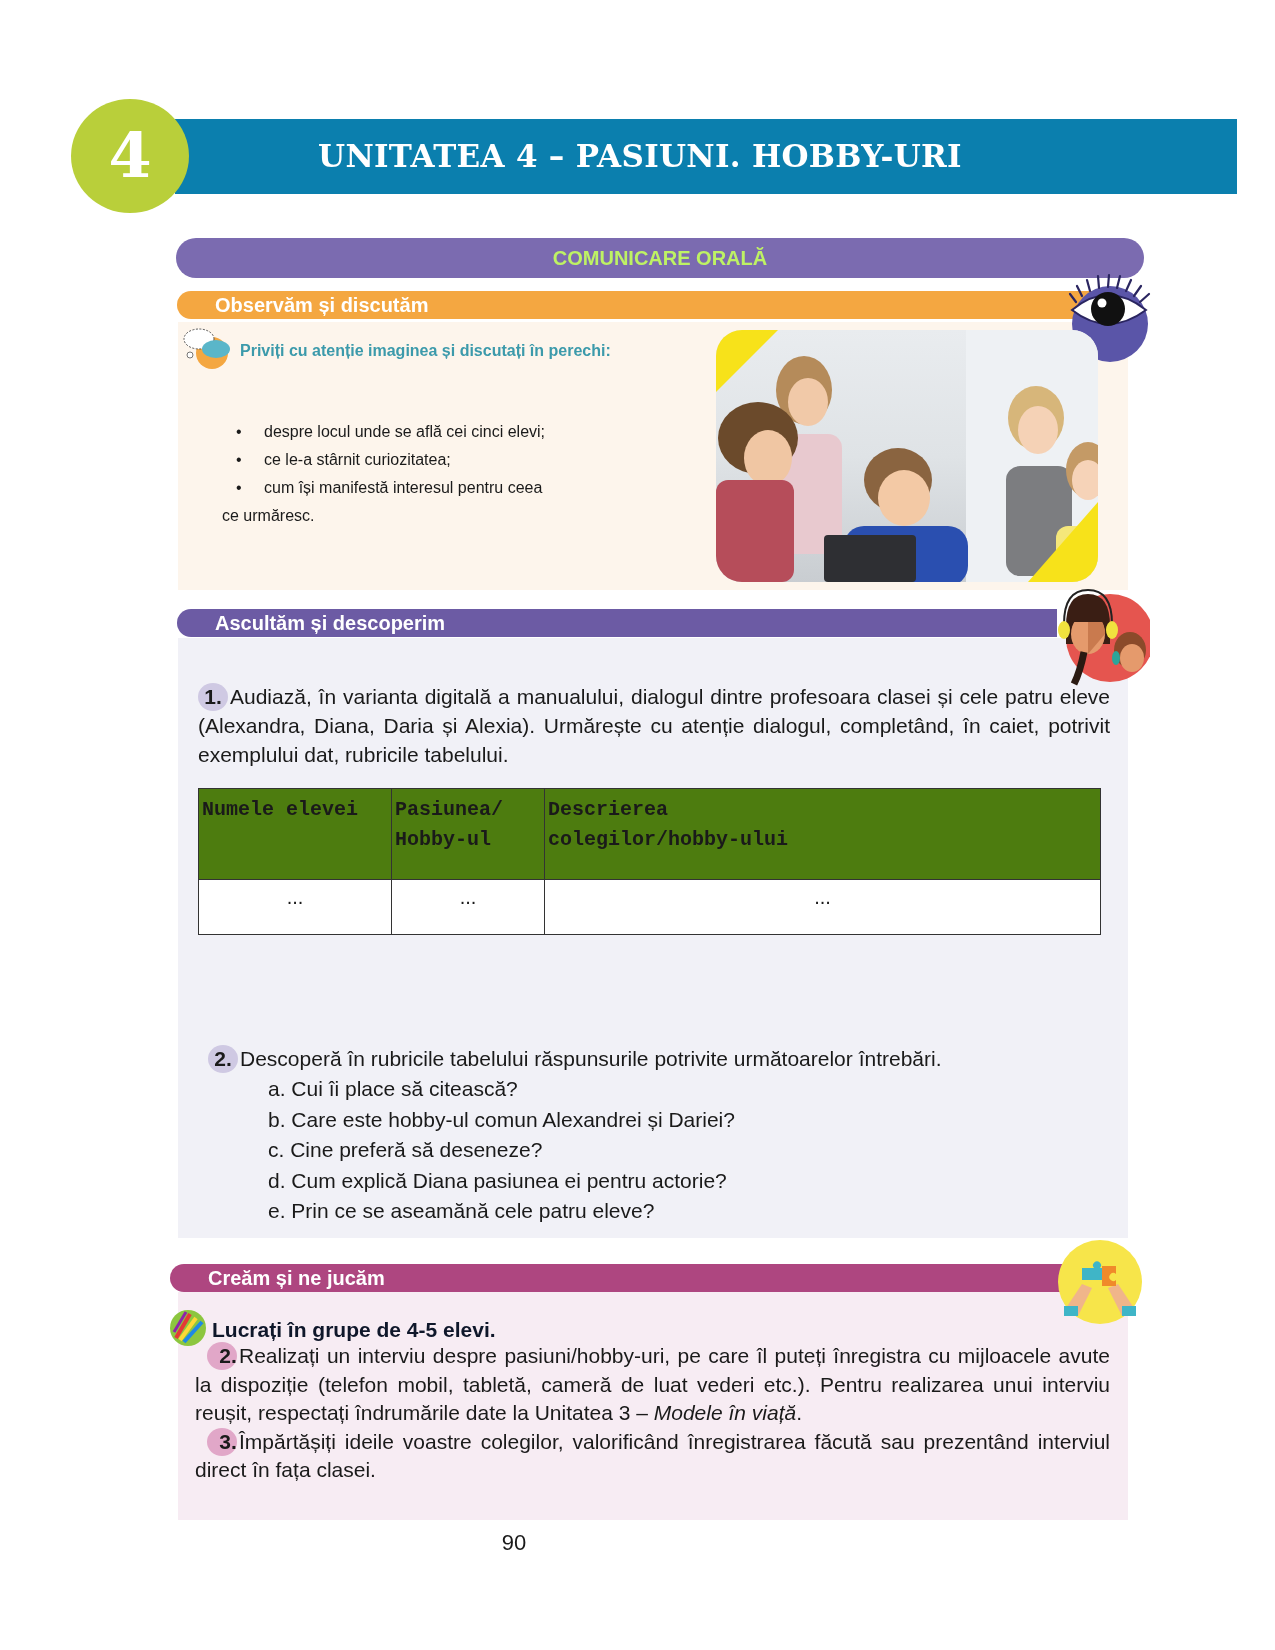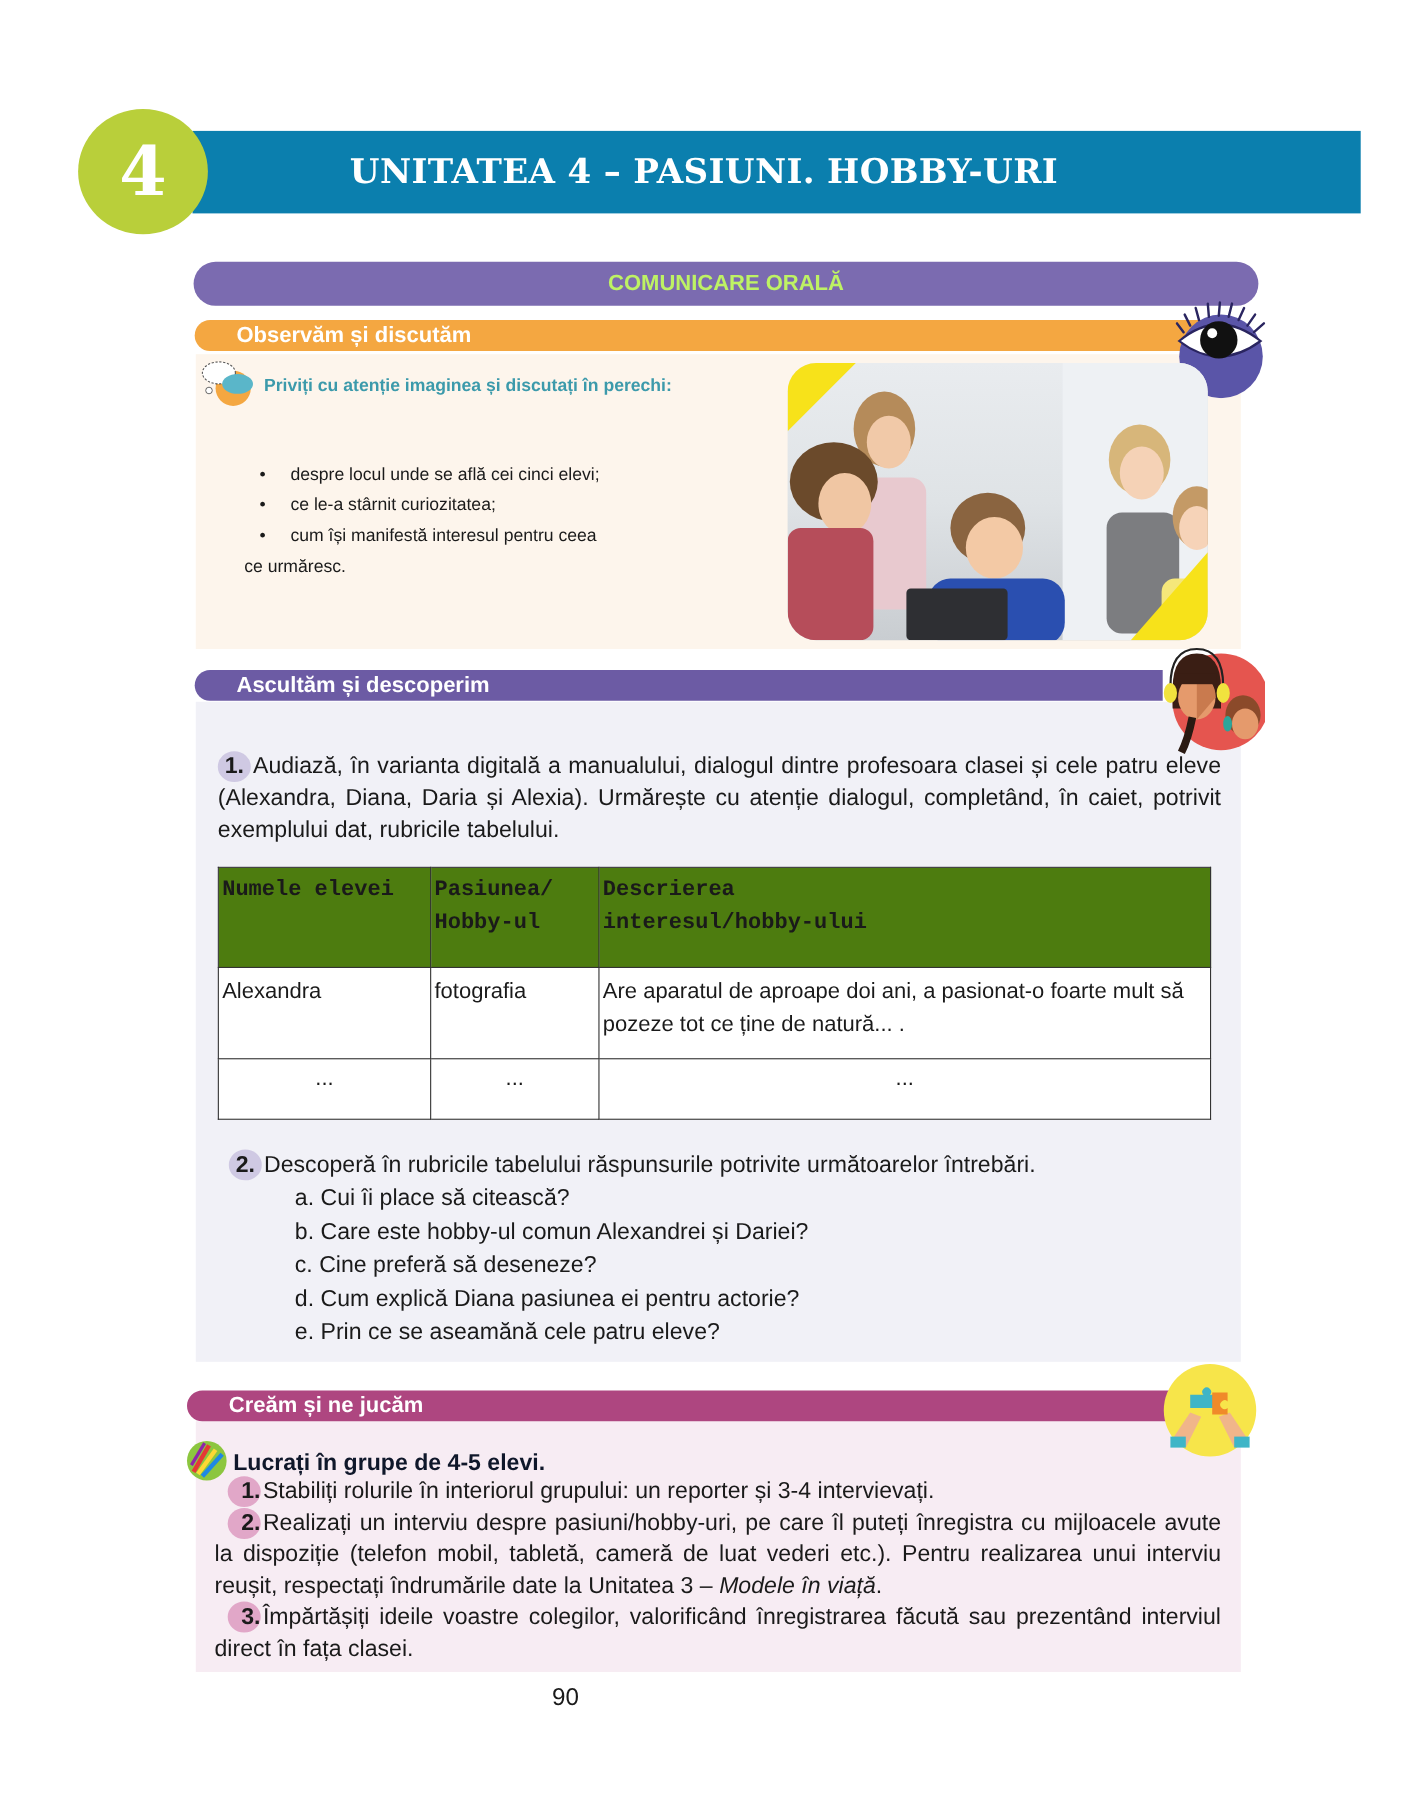--- a/index.html
+++ b/index.html
@@ -204,26 +204,21 @@
 
 <div class="abs p-text ex1">
   <span class="num-badge badge-lilac">1.</span><span>Audiază, în varianta digitală a manualului, dialogul dintre profesoara clasei și cele patru eleve (Alexandra, Diana, Daria și Alexia). Urmărește cu atenție dialogul, completând, în caiet, potrivit exemplului dat, rubricile tabelului.</span>
 </div>
 
 <table class="abs hobby-table">
   <tbody>
       <tr>
     <th class="c1"><span>Numele elevei</span></th>
     <th class="c2"><span>Pasiunea/</span><br><span>Hobby-ul</span></th>
-    <th><span>Descrierea</span><br><span>interesul/hobby-ului</span></th>
-  </tr>
-  <tr>
-    <td>Alexandra</td>
-    <td>fotografia</td>
-    <td>Are aparatul de aproape doi ani, a pasionat-o foarte mult să pozeze tot ce ține de natură... .</td>
+    <th><span>Descrierea</span><br><span>colegilor/hobby-ului</span></th>
   </tr>
   <tr class="empty">
     <td>...</td>
     <td>...</td>
     <td>...</td>
   </tr>
 </tbody>
   </table>
 
 <div class="abs ex2">
@@ -255,23 +250,20 @@
   <path d="M8 30 L22 6" stroke="#e53935" stroke-width="4"></path>
   <path d="M12 32 L28 10" stroke="#fdd835" stroke-width="4"></path>
   <path d="M16 34 L34 14" stroke="#1e88e5" stroke-width="4"></path>
   <path d="M6 24 L18 4" stroke="#8e24aa" stroke-width="3"></path>
 </svg>
 
 <div class="abs create-title">Lucrați în grupe de 4-5 elevi.</div>
 
 <div class="abs create-body">
   <div class="line">
-    <span class="num-badge badge-pink">1.</span><span>Stabiliți rolurile în interiorul grupului: un reporter și 3-4 intervievați.</span>
-  </div>
-  <div class="line">
     <span class="num-badge badge-pink">2.</span><span>Realizați un interviu despre pasiuni/hobby-uri, pe care îl puteți înregistra cu mijloacele avute la dispoziție (telefon mobil, tabletă, cameră de luat vederi etc.). Pentru realizarea unui interviu reușit, respectați îndrumările date la Unitatea 3 – </span><i>Modele în viață</i><span>.</span>
   </div>
   <div class="line">
     <span class="num-badge badge-pink">3.</span><span>Împărtășiți ideile voastre colegilor, valorificând înregistrarea făcută sau prezentând interviul direct în fața clasei.</span>
   </div>
 </div>
 
 <div class="abs page-num">90</div>
 
 </body></html>

